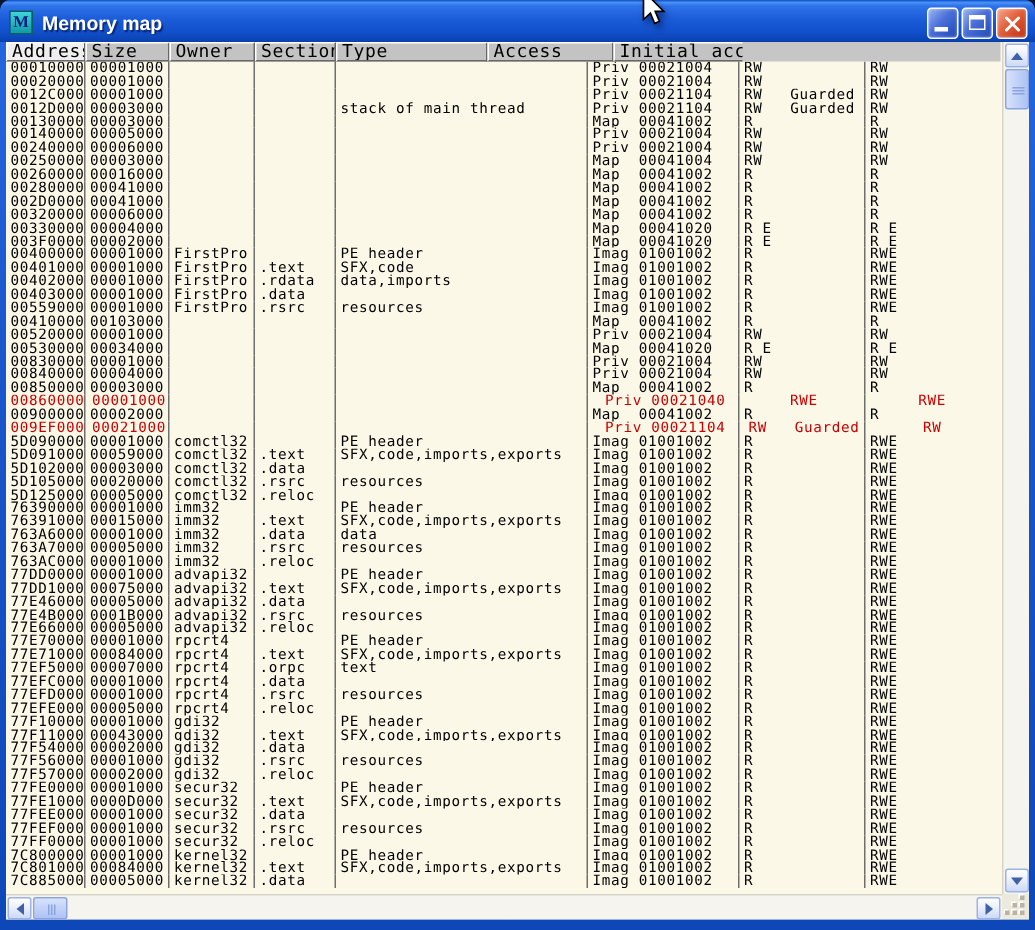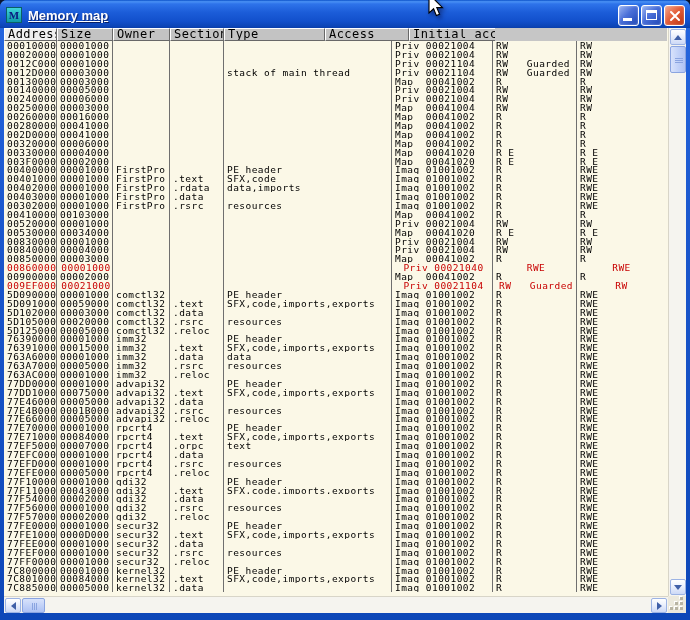--- a/index.html
+++ b/index.html
@@ -20,21 +20,21 @@
     width:16px;height:16px;flex:0 0 16px;
     background:linear-gradient(180deg,#3fd4da,#0f9aa6);
     border:1px solid #0a5f66;
     color:#0a1a80;font:bold 11px/14px "Liberation Serif",serif;
     text-align:center;
   }
   .title{
     color:#ffffff;font:bold 13px "Liberation Sans",sans-serif;
     margin-left:6px;flex:1 1 auto;
     text-shadow:1px 1px 1px rgba(0,0,40,.6);
-    white-space:nowrap;overflow:hidden;text-decoration:underline;
+    white-space:nowrap;overflow:hidden;
   }
   .tb-buttons{display:flex;gap:2px;}
   .tb-btn{
     width:21px;height:21px;border-radius:3px;border:1px solid #ffffff;
     position:relative;cursor:default;
     background:linear-gradient(135deg,#9ab4f2 0%,#4a6fd8 45%,#2e55c2 80%,#2a50b8 100%);
     box-shadow:inset 0 0 2px rgba(255,255,255,.5);
   }
   .tb-btn.close{
     background:linear-gradient(135deg,#f4a88e 0%,#e4603c 45%,#ca421f 80%,#c03a18 100%);
@@ -328,21 +328,21 @@
           <div class="cell c0">00403000</div>
           <div class="cell c1">00001000</div>
           <div class="cell c2">FirstPro</div>
           <div class="cell c3">.data</div>
           <div class="cell c4"></div>
           <div class="cell c5">Imag 01001002</div>
           <div class="cell c6">R</div>
           <div class="cell c7">RWE</div>
         </div>
         <div class="row">
-          <div class="cell c0">00302000</div>
+          <div class="cell c0">00559000</div>
           <div class="cell c1">00001000</div>
           <div class="cell c2">FirstPro</div>
           <div class="cell c3">.rsrc</div>
           <div class="cell c4">resources</div>
           <div class="cell c5">Imag 01001002</div>
           <div class="cell c6">R</div>
           <div class="cell c7">RWE</div>
         </div>
         <div class="row">
           <div class="cell c0">00410000</div>

